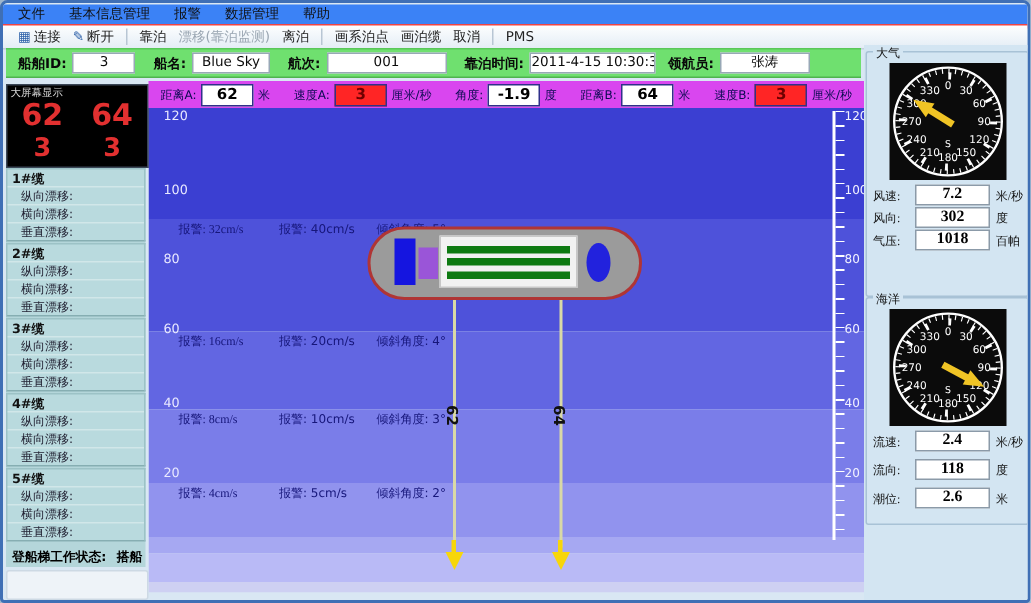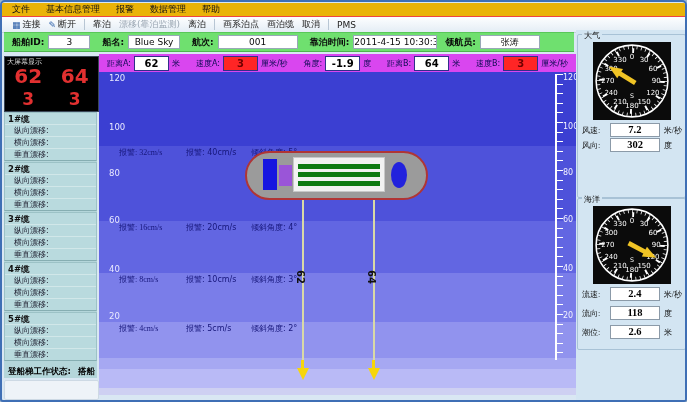--- a/index.html
+++ b/index.html
@@ -1,19 +1,19 @@
 <!DOCTYPE html>
 <html><head>
 <meta charset="utf-8">
 <style>
   html,body{margin:0;padding:0;background:#9fb6cc;font-family:"DejaVu Sans","Liberation Sans",sans-serif;}
   .window{position:relative;width:687px;height:402px;background:#d9e7f3;border:2px solid #3f6fb5;
           border-radius:5px 5px 3px 3px;box-sizing:border-box;overflow:hidden;}
   
-  .menubar{position:absolute;left:0;top:1px;right:0;height:13px;background:#eab308;
+  .menubar{position:absolute;left:0;top:1px;right:0;height:13px;background:#3b82f6;
            border-bottom:3px solid #ef4444;display:flex;align-items:center;padding-left:10px;font-size:9px;color:#111;}
   .menubar .mi{margin-right:16px;cursor:default;}
   .toolbar{position:absolute;left:0;top:15px;right:0;height:15px;
            background:linear-gradient(#fdfeff,#e4edf5);border-bottom:1px solid #c2cfdc;
            display:flex;align-items:center;padding-left:6px;font-size:9px;color:#222;}
   .toolbar .ti{display:flex;align-items:center;margin:0 4px;white-space:nowrap;}
   .toolbar .ti .ic{margin-right:2px;font-size:9px;color:#2b5fa8;}
   .toolbar .ti.disabled{color:#9aa6b2;}
   .toolbar .sep{width:1px;height:11px;background:#b8c6d4;margin:0 4px;}
   
@@ -321,20 +321,25 @@
         <div class="row">
           <span class="fl">风速:</span>
           <span class="fb">7.2</span>
           <span class="fu">米/秒</span>
         </div>
         <div class="row">
           <span class="fl">风向:</span>
           <span class="fb">302</span>
           <span class="fu">度</span>
         </div>
+        <div class="row">
+          <span class="fl">气压:</span>
+          <span class="fb">1018</span>
+          <span class="fu">百帕</span>
+        </div>
       </div>
     </div>
 
     <div class="gbox ocn">
       <span class="gt">海洋</span>
       <div class="gauge-wrap">
         <svg width="84" height="78" viewBox="0 0 100 100">
           <rect x="0" y="0" width="100" height="100" fill="#0b0b0b"></rect>
           <circle cx="50" cy="50" r="46" stroke="#fff" stroke-width="2" fill="none"></circle>
           <circle cx="50" cy="50" r="43" stroke="#fff" stroke-width="4" fill="none" stroke-dasharray="1 4.63"></circle>

